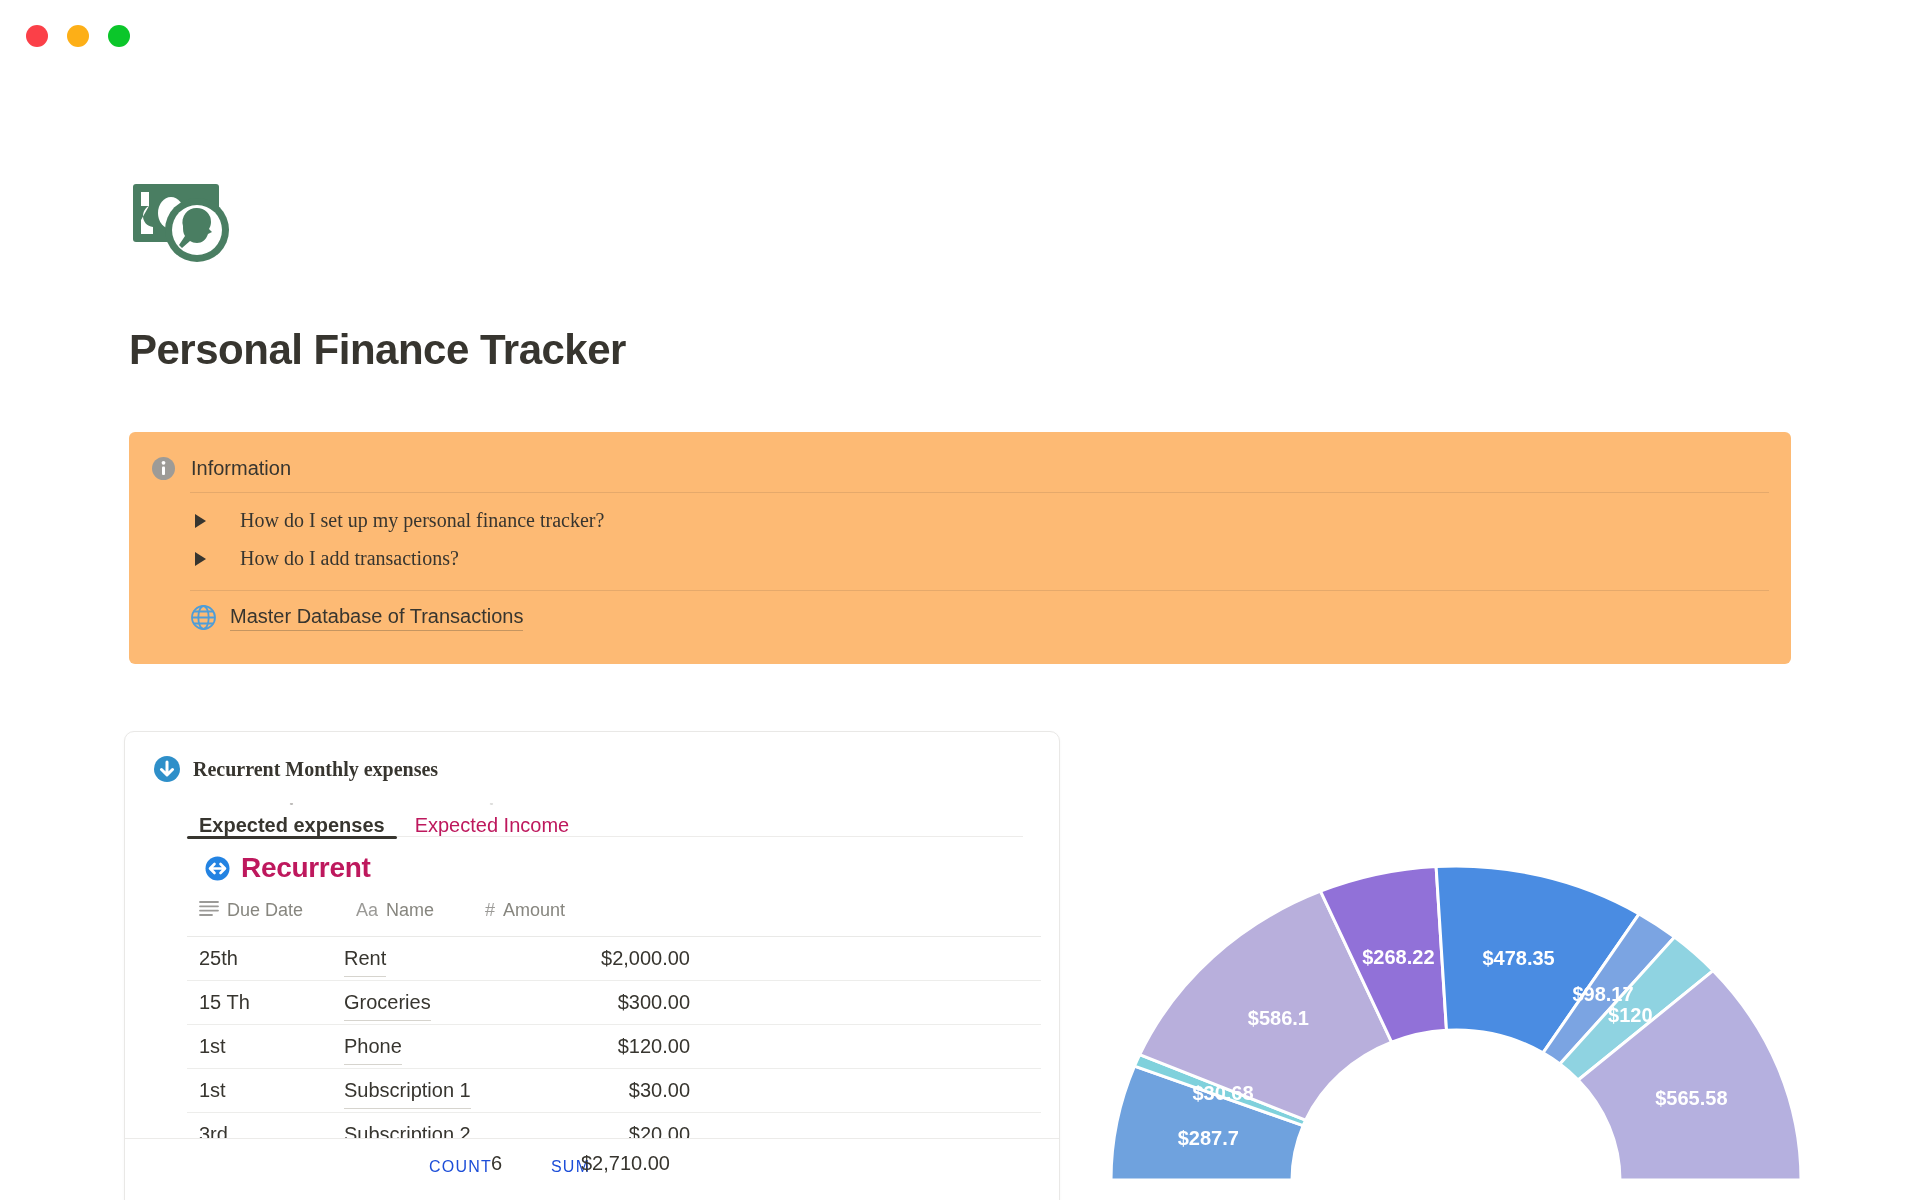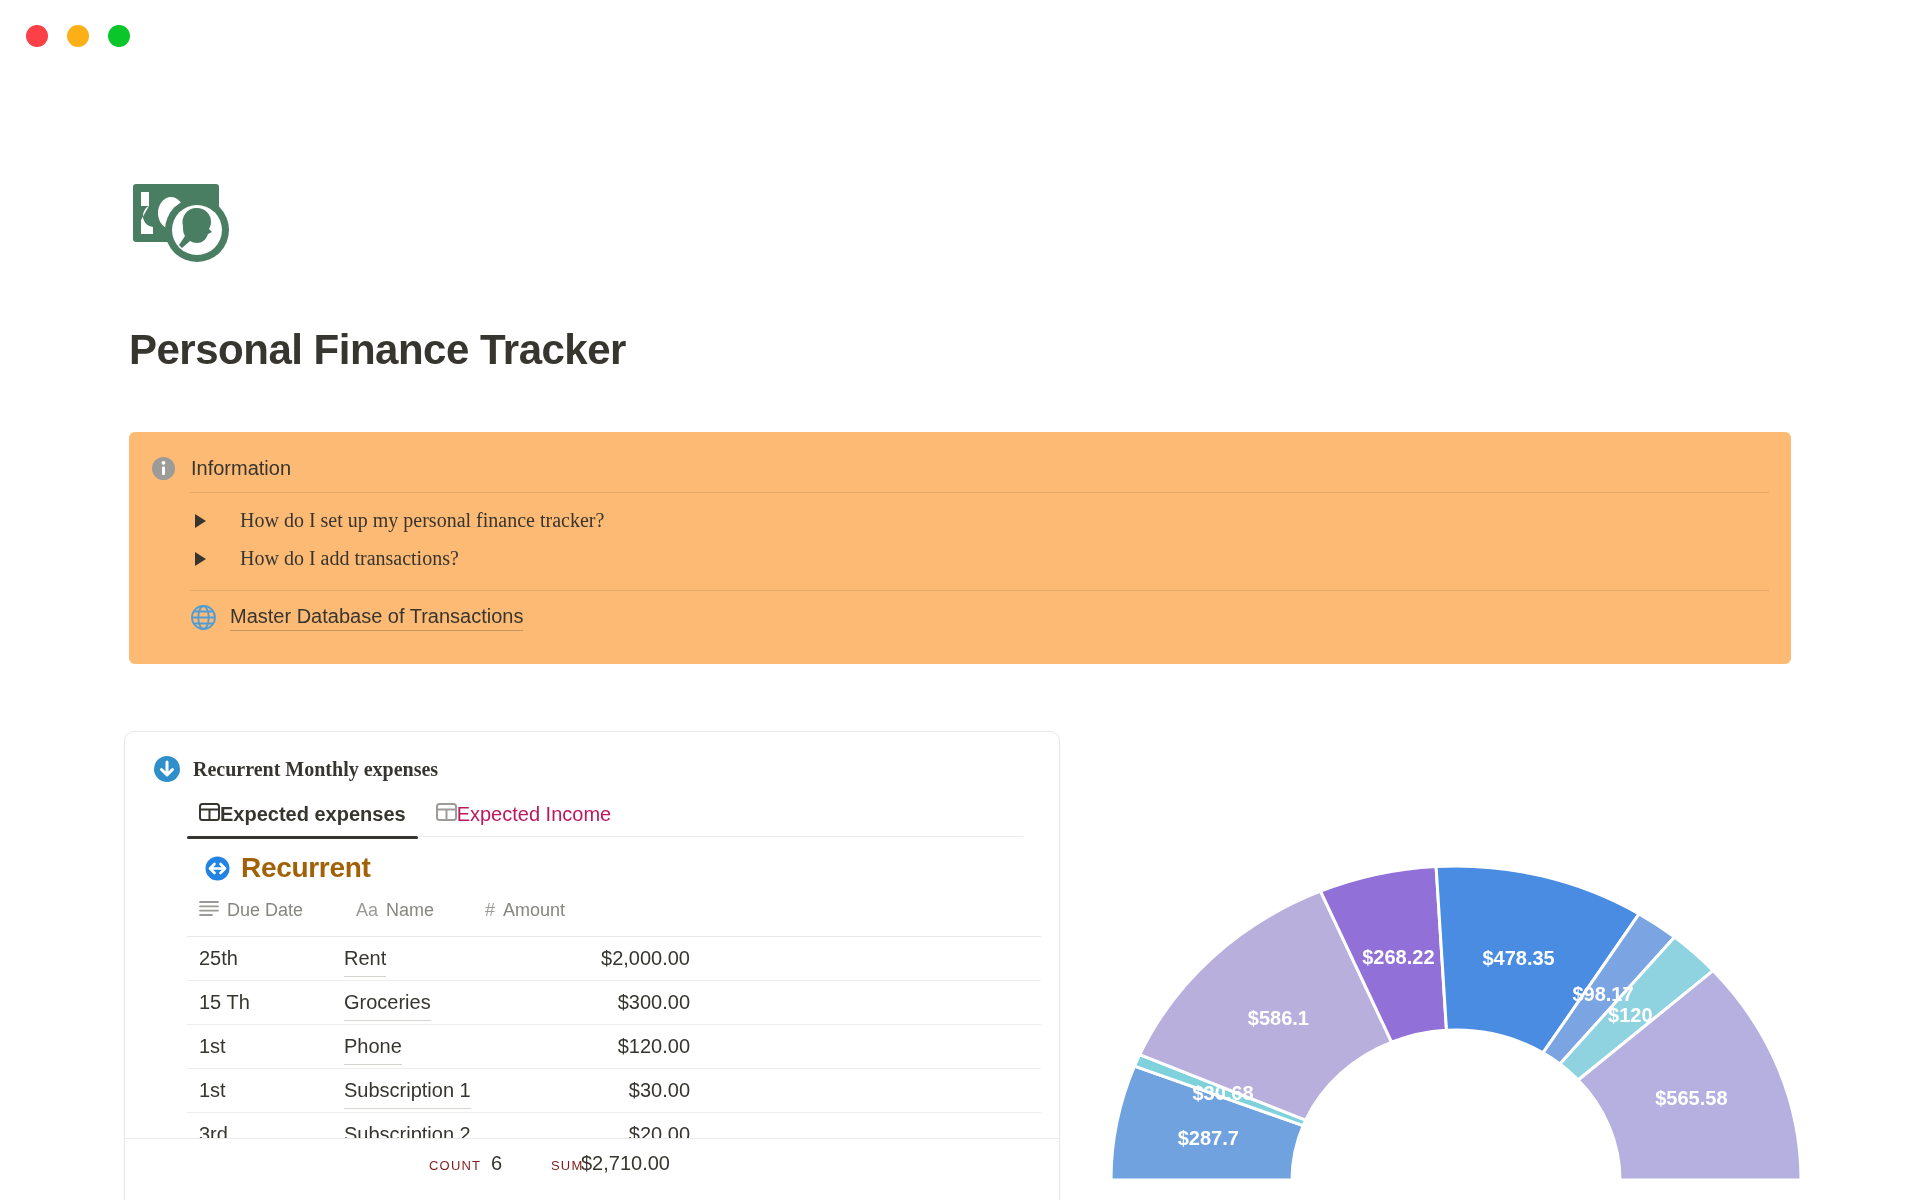--- a/index.html
+++ b/index.html
@@ -31,46 +31,46 @@
 
   
   .card { position:absolute; left:124px; top:731px; width:936px; height:500px;
           background:#fff; border:1px solid #E9E8E6; border-radius:10px;
           box-shadow:0 1px 3px rgba(0,0,0,0.04); overflow:hidden; }
   .card-head { position:absolute; left:28px; top:23px; display:flex; align-items:center; gap:12px; }
   .card-head .t { font-size:20px; font-weight:600; color:#37352F;font-family:Liberation Serif, serif; }
 
   .tabbar { position:absolute; left:62px; top:71px; width:836px; height:34px;
             border-bottom:1px solid #EDECEA; display:flex; }
-  .tab { display:flex; padding:0 12px; font-size:20px;
-         height:34px; position:relative; cursor:pointer; }
+  .tab { display:flex; align-items:center; gap:9px; padding:0 12px; font-size:20px;
+         height:34px; position:relative; cursor:pointer;flex-direction:column; }
   .tab.active { color:#37352F; font-weight:600; }
   .tab.inactive { color:#be185d; font-weight:400; margin-left:6px; }
   .tab.active::after { content:""; position:absolute; left:0; right:0; bottom:-2px;
                        height:3px; background:#37352F; border-radius:2px; }
 
   .section-head { position:absolute; left:80px; top:120px; display:flex; align-items:center; gap:11px; }
-  .section-head .t { font-size:28px; font-weight:700; color:#a16207; letter-spacing:-0.3px; }
+  .section-head .t { font-size:28px; font-weight:700; color:#be185d; letter-spacing:-0.3px; }
 
   .prop-row { position:absolute; left:0; top:164px; width:100%; height:38px; color:#87867F; font-size:18px; }
   .prop { position:absolute; display:flex; align-items:flex-start; gap:8px; top:4px; }
   .prop .pi { color:#9B9A97; font-size:18px; }
   .prop-divider { position:absolute; left:62px; right:18px; top:204px; height:1px; background:#E9E9E7; }
 
   .rows { position:absolute; left:62px; top:205px; width:854px; }
   .trow { display:flex; align-items:center; height:44px; border-bottom:1px solid #EDEDEB;
           font-size:20px; color:#37352F; padding-left:12px; }
   .c1 { width:145px; }
   .c2 { width:160px; }
   .c2 span { border-bottom:1.5px solid #D6D4CE; padding-bottom:7px; cursor:pointer; }
   .c3 { width:186px; text-align:right; }
 
   .tfoot { position:absolute; left:0; top:406px; width:100%; height:63px; background:#fff;
            border-top:1px solid #ECEBE9; }
-  .tfoot .sc { position:absolute; top:19px; font-size:13px; letter-spacing:1.2px; color:#7f1d1d; }
+  .tfoot .sc { position:absolute; top:19px; font-size:16px; letter-spacing:1.2px; color:#1d4ed8; }
   .tfoot .val { position:absolute; top:13px; font-size:20px; color:#37352F; }
 
   
   .chart { position:absolute; left:1090px; top:840px; }
   .chart text { font-family:"Liberation Sans", sans-serif; font-size:20px; font-weight:700; fill:#fff; }
 
   svg { display:block; }
 </style>
 </head>
 <body>

